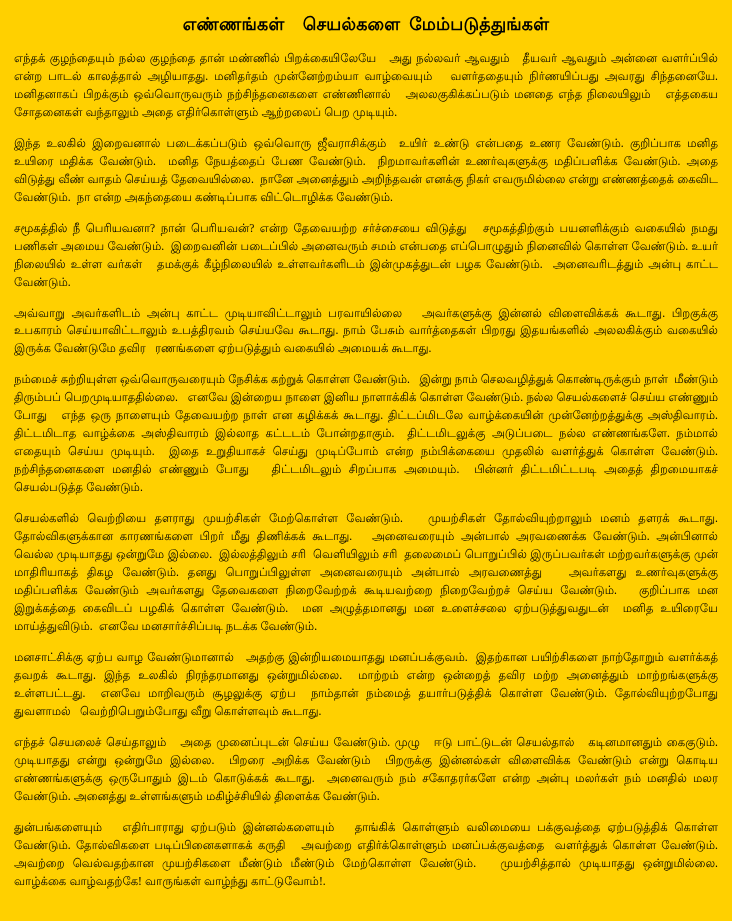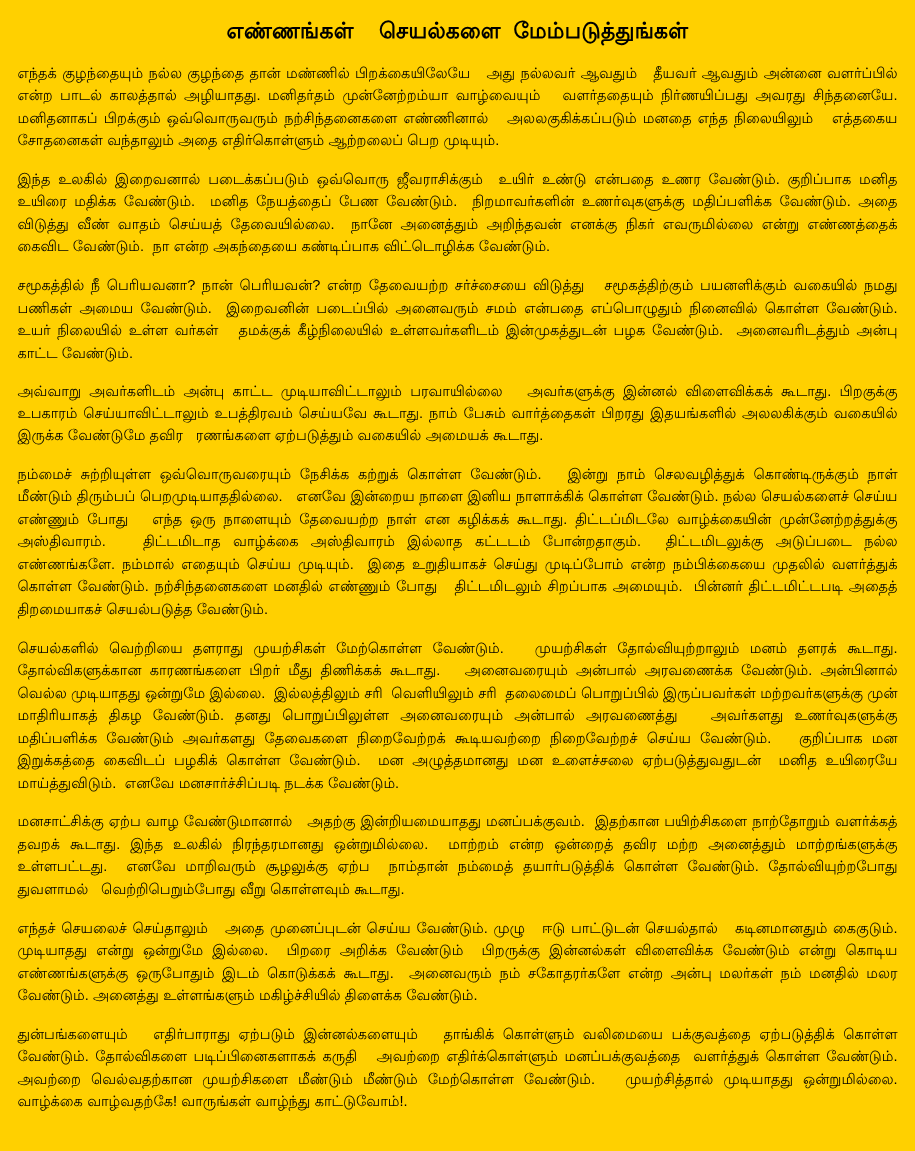--- a/index.html
+++ b/index.html
@@ -13,20 +13,21 @@
     font-family: "Liberation Sans", sans-serif;
     overflow: hidden;
   }
   .page {
     width: 732px;
     height: 921px;
     box-sizing: border-box;
     padding: 10px 14px 6px 14px;
     background: #ffd000;
     position: relative;
+    font-family: Liberation Serif, serif;
   }
   .doc-title {
     text-align: center;
     font-size: 17.5px;
     font-weight: bold;
     color: #000000;
     letter-spacing: 0.2px;
     margin: 4px 0 14px 0;
     line-height: 1.25;
     white-space: pre;

